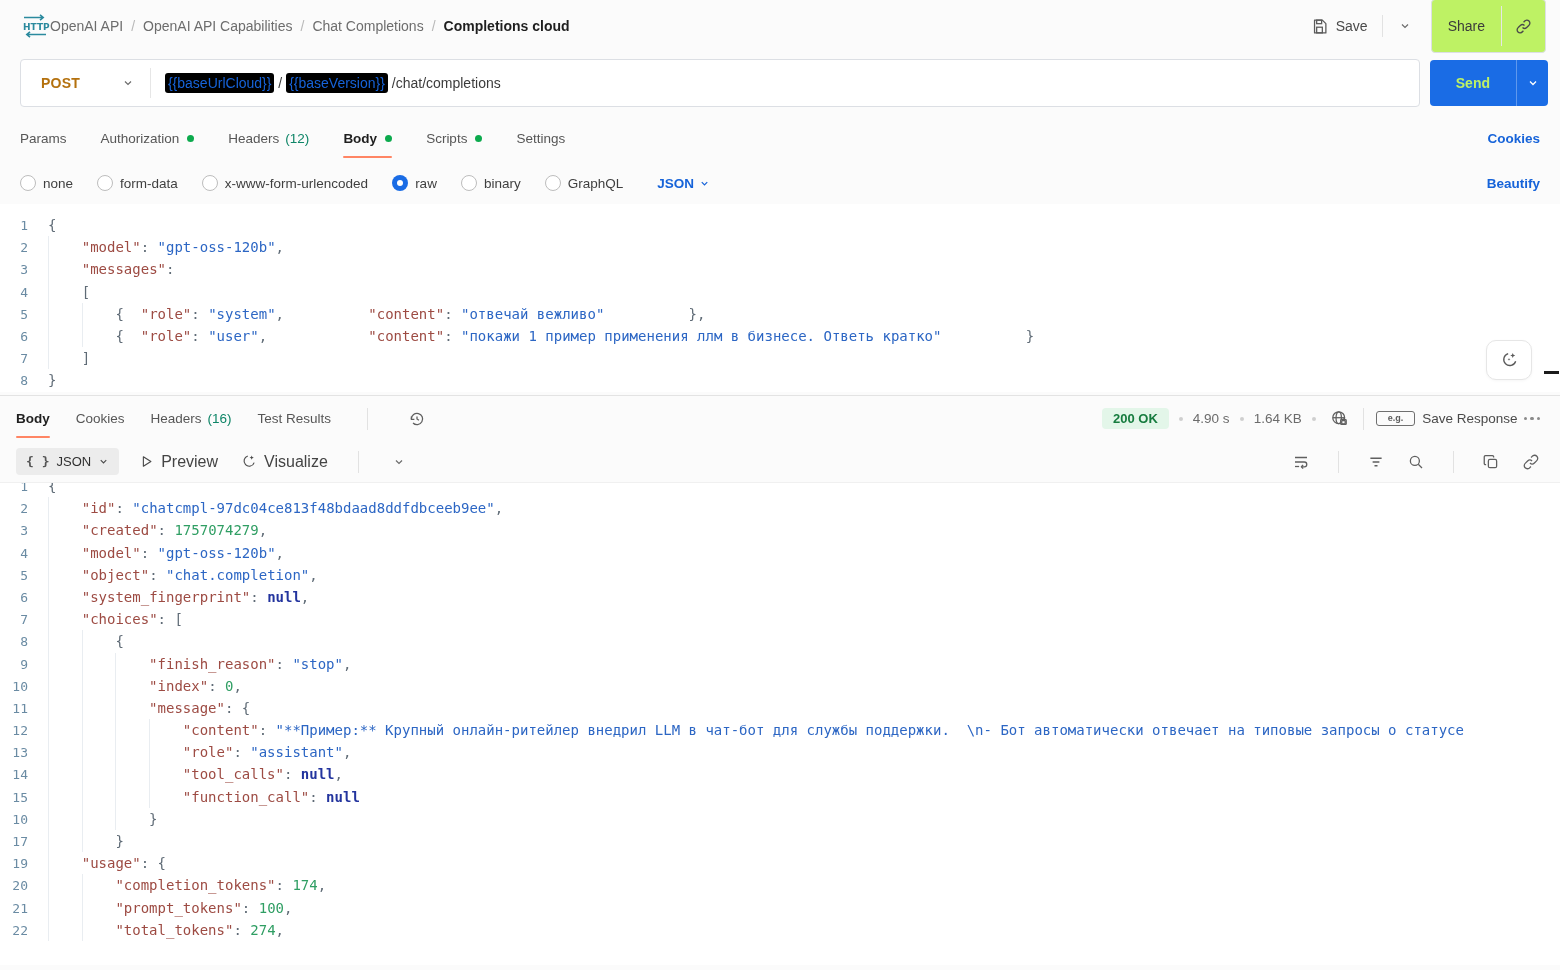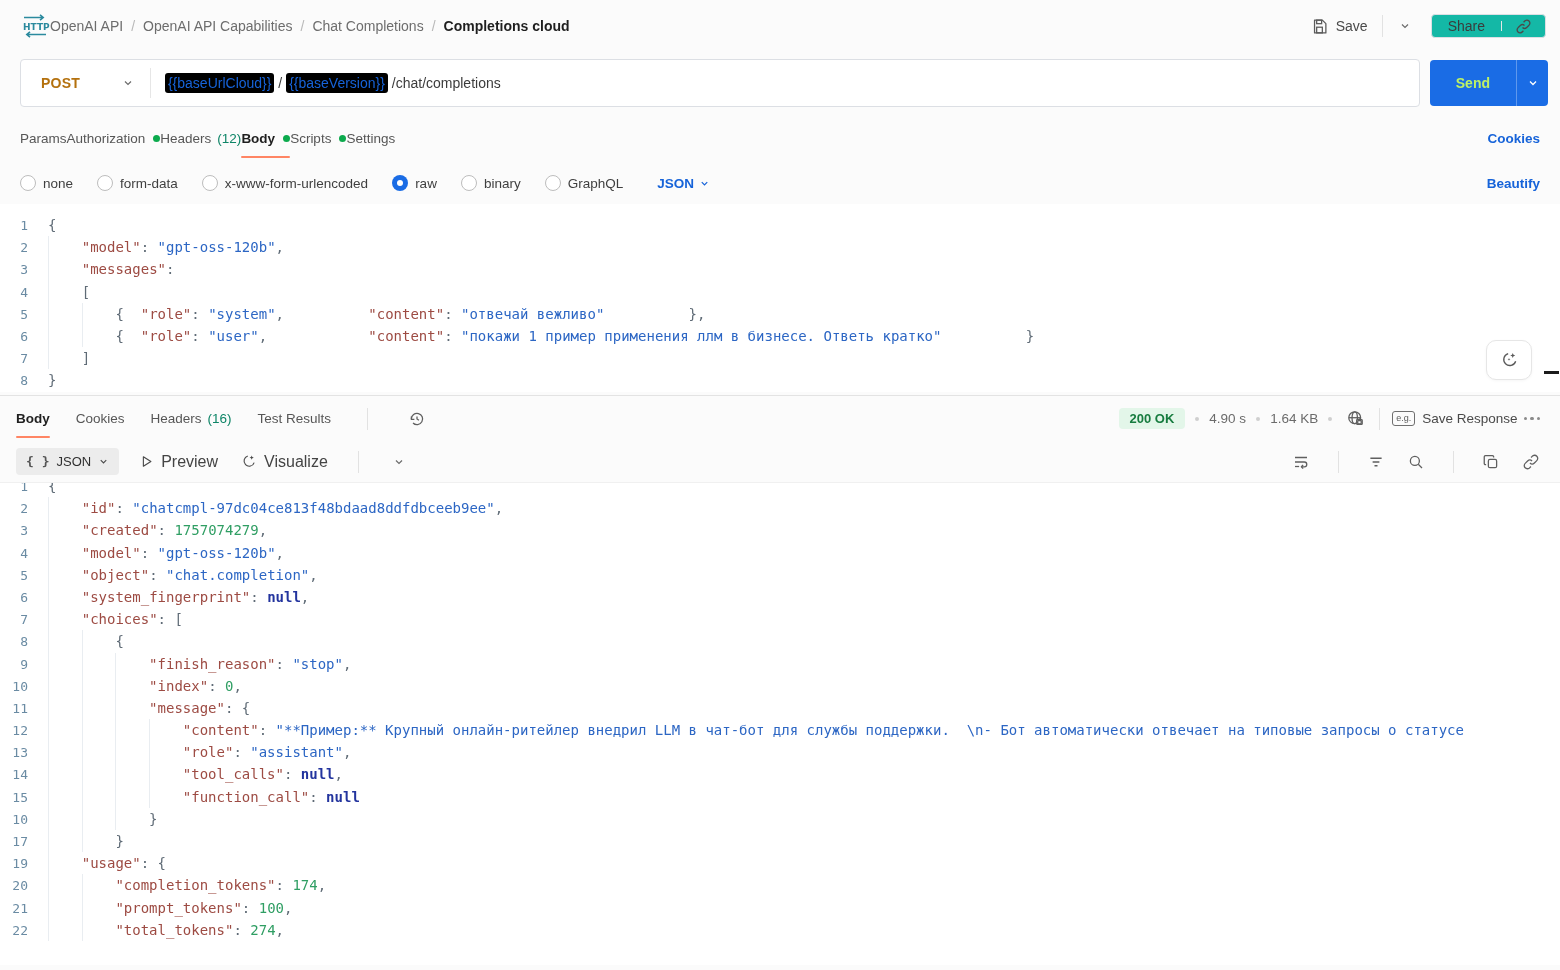--- a/index.html
+++ b/index.html
@@ -16,41 +16,41 @@
   .topbar { height:52px; display:flex; align-items:center; justify-content:space-between; padding:0 14px 0 20px; }
   .crumb-wrap { display:flex; align-items:center; }
   .breadcrumb { display:flex; align-items:center; gap:8px; font-size:14px; }
   .crumb { color:#6d6d6d; cursor:pointer; }
   .crumb.current { color:#1f1f1f; font-weight:700; cursor:default; }
   .crumb-sep { color:#b9b9b9; }
   .top-actions { display:flex; align-items:center; }
   .save-btn { display:flex; align-items:center; gap:8px; color:#4a4a4a; font-size:14px; padding:6px 4px; }
   .vdiv { width:1px; height:22px; background:#e2e2e2; margin:0 10px; }
   .caret-btn { padding:6px; color:#6b6b6b; }
-  .share-group { display:flex; align-items:stretch; border:1px solid #dcdfe4; border-radius:4px; background:#14b8a6; margin-left:14px; height:24px; }
+  .share-group { display:flex; align-items:stretch; border:1px solid #dcdfe4; border-radius:4px; background:#bef264; margin-left:14px; height:54px; }
   .share-btn { padding:0 16px; font-size:14px; color:#3b3b3b; }
   .share-group .vdiv2 { width:1px; background:#e6e6e6; margin:6px 0; }
   .link-btn { padding:0 13px; display:flex; align-items:center; color:#4a4a4a; }
 
   
   .url-row { height:62px; display:flex; align-items:center; padding:0 12px 0 20px; gap:10px; }
   .url-box { flex:1; height:48px; background:#fff; border:1px solid #dcdfe4; border-radius:4px; display:flex; align-items:stretch; overflow:hidden;justify-content:center; }
   .method-btn { display:flex; align-items:center; gap:42px; padding:0 16px 0 20px; }
   .method-label { color:var(--method-post,#b4710e); font-weight:700; font-size:14px; letter-spacing:.2px; }
   .url-box .divider { width:1px; background:#e6e6e6; margin:8px 0; }
   .url-input { flex:1; display:flex; align-items:center; padding:0 14px; font-size:14px; color:#333; white-space:pre; overflow:hidden; cursor:text; }
   .url-var { color:var(--link-blue,#1663d9); background:#000000; border-radius:3px; padding:2px 3px; }
   .url-plain { color:#3b3b3b; }
   .send-btn { height:46px; display:flex; align-items:stretch; background:var(--accent-blue,#1a6ce5); border-radius:4px; color:#bef264; overflow:hidden; }
   .send-main { display:flex; align-items:center; padding:0 26px; font-size:14px; font-weight:700; }
   .send-caret { width:32px; display:flex; align-items:center; justify-content:center; border-left:1px solid rgba(255,255,255,.3); }
 
   
   .req-tabs-row { height:48px; display:flex; align-items:center; justify-content:space-between; padding:0 20px; }
-  .tabs { display:flex; align-items:center; }
+  .tabs { display:flex; align-items:center; gap:34px; }
   .tab { position:relative; display:flex; align-items:center; gap:6px; font-size:13.5px; color:#565656; cursor:pointer; padding:6px 0; }
   .tab .tab-label { color:inherit; }
   .tab.active { color:#1f1f1f; font-weight:600; }
   .tab.active::after { content:""; position:absolute; left:0; right:0; bottom:-6px; height:2px; background:var(--tab-underline,#ff8564); border-radius:1px; }
   .tab-count { color:var(--count-green,#0e8567); }
   .tab-dot { width:7px; height:7px; border-radius:50%; background:var(--dot-green,#0caa4d); margin-left:2px; }
   .blue-link { color:var(--link-blue,#1663d9); font-weight:600; font-size:13.5px; cursor:pointer; text-decoration:none; }
 
   
   .body-type-row { height:42px; display:flex; align-items:center; padding:0 20px;gap:12px; }
@@ -84,21 +84,21 @@
 
   
   .resp-header { height:45px; display:flex; align-items:center; justify-content:space-between; padding:0 16px; background:#fbfbfb; }
   .resp-left { display:flex; align-items:center; gap:26px; }
   .resp-left .tabs { gap:26px; }
   .resp-meta { display:flex; align-items:center; }
   .status-badge { background:var(--status-green-bg,#e3f6e9); color:var(--status-green-text,#177c3f); font-weight:600; font-size:13px; padding:3px 11px; border-radius:4px; cursor:pointer; }
   .meta-dot { width:4px; height:4px; border-radius:50%; background:#cfcfcf; margin:0 10px; }
   .meta-text { color:#6b6b6b; font-size:13.5px; }
   .icon-btn { display:flex; align-items:center; justify-content:center; padding:4px; color:#6b6b6b; }
-  .eg-box { display:inline-block; border:1.4px solid #6f6f6f; border-radius:3px; color:#5c5c5c; font-size:9px; font-weight:400; padding:2px 3px; line-height:1; }
+  .eg-box { display:inline-block; border:1.4px solid #6f6f6f; border-radius:3px; color:#5c5c5c; font-size:9px; font-weight:700; padding:2px 11px; line-height:1; }
   .save-resp { display:flex; align-items:center; gap:7px; color:#4a4a4a; font-size:13.5px; padding:4px 2px; }
   .dots-menu { display:flex; gap:3px; padding:6px 4px; }
   .dots-menu i { width:3.5px; height:3.5px; border-radius:50%; background:#8a8a8a; }
 
   
   .resp-toolbar { height:42px; display:flex; align-items:center; justify-content:space-between; padding:0 16px; background:#fbfbfb; border-bottom:1px solid #f0f0f0; }
   .rt-left { display:flex; align-items:center; gap:18px; }
   .json-pill { display:flex; align-items:center; gap:7px; background:#ececec; border-radius:4px; padding:6px 10px; font-size:13px; color:#2f2f2f; }
   .json-pill .braces { font-family:"DejaVu Sans Mono", monospace; font-weight:700; color:#555; }
   .rt-item { display:flex; align-items:center; gap:7px; color:#444; font-size:16px; padding:4px 2px; }

